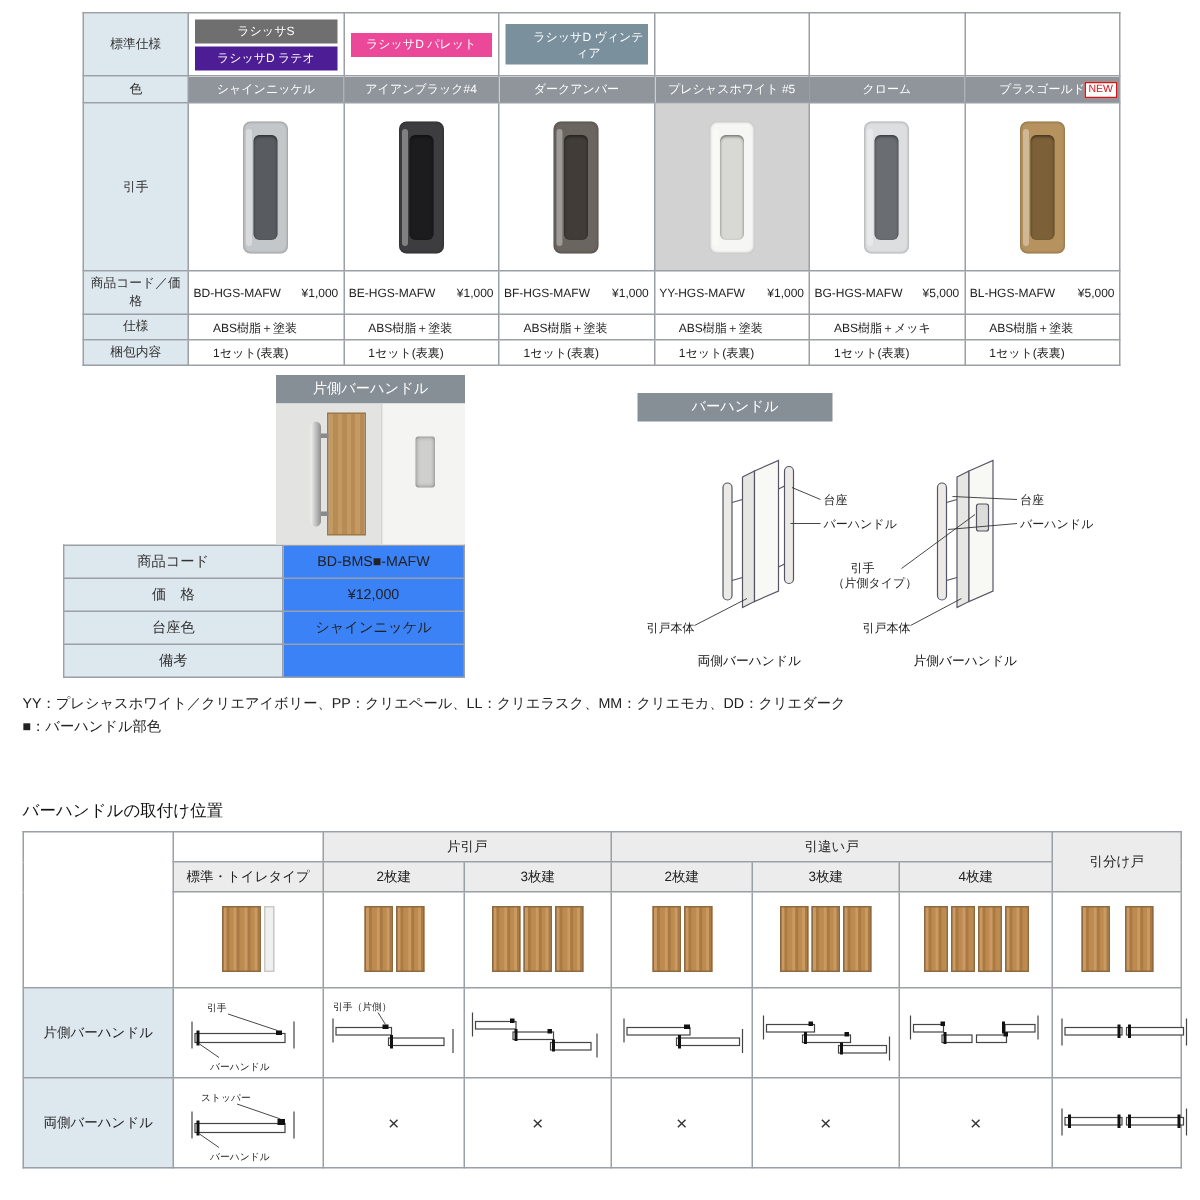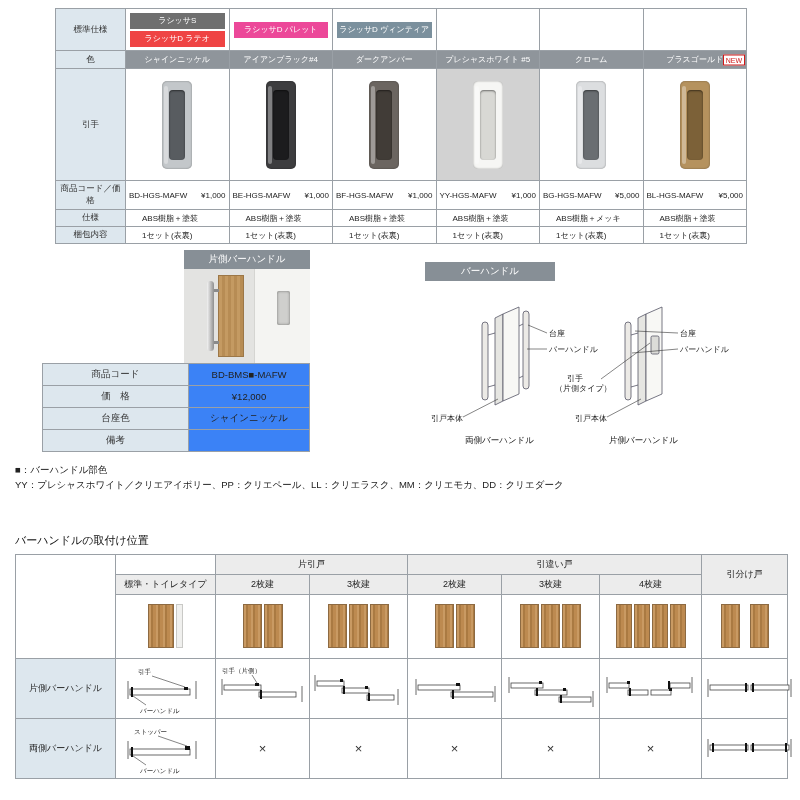--- a/index.html
+++ b/index.html
@@ -89,27 +89,27 @@
         <col>
         <col>
         <col>
         <col>
     </colgroup>
     <tbody>
         <tr class="r-series">
       <th class="rowhdr">標準仕様</th>
       <td>
         <span class="chip" style="background: rgb(111, 111, 111);">ラシッサS</span>
-        <span class="chip" style="background: #ef4444;">ラシッサD ラテオ</span>
+        <span class="chip" style="background: #4c1d95;">ラシッサD ラテオ</span>
       </td>
       <td>
         <span class="chip" style="background: #ec4899;">ラシッサD パレット</span>
       </td>
       <td>
-        <span class="chip" style="background: rgb(123, 144, 157);">ラシッサD ヴィンティア</span>
+        <span class="chip" style="background: rgb(123, 144, 157); padding-left: 16px;">ラシッサD ヴィンティア</span>
       </td>
       <td></td>
       <td></td>
       <td></td>
     </tr>
     <tr class="r-color">
       <th class="rowhdr">色</th>
       <td>シャインニッケル</td>
       <td>アイアンブラック#4</td>
       <td>ダークアンバー</td>
@@ -286,22 +286,22 @@
         <text x="150" y="140">引戸本体</text>
       </g>
       <g class="dcaption">
         <text x="40" y="162">両側バーハンドル</text>
         <text x="184" y="162">片側バーハンドル</text>
       </g>
     </svg>
   </div>
 
   <div class="notes">
+    <div>YY：プレシャスホワイト／クリエアイボリー、PP：クリエペール、LL：クリエラスク、MM：クリエモカ、DD：クリエダーク</div>
     <div>■：バーハンドル部色</div>
-    <div>YY：プレシャスホワイト／クリエアイボリー、PP：クリエペール、LL：クリエラスク、MM：クリエモカ、DD：クリエダーク</div>
   </div>
 
   <div class="mount">
     <div class="mount-title">バーハンドルの取付け位置</div>
     <table class="mount-table">
       <colgroup>
         <col style="width:100px">
           <col style="width:100px">
           <col style="width:94px">
           <col style="width:98px">

